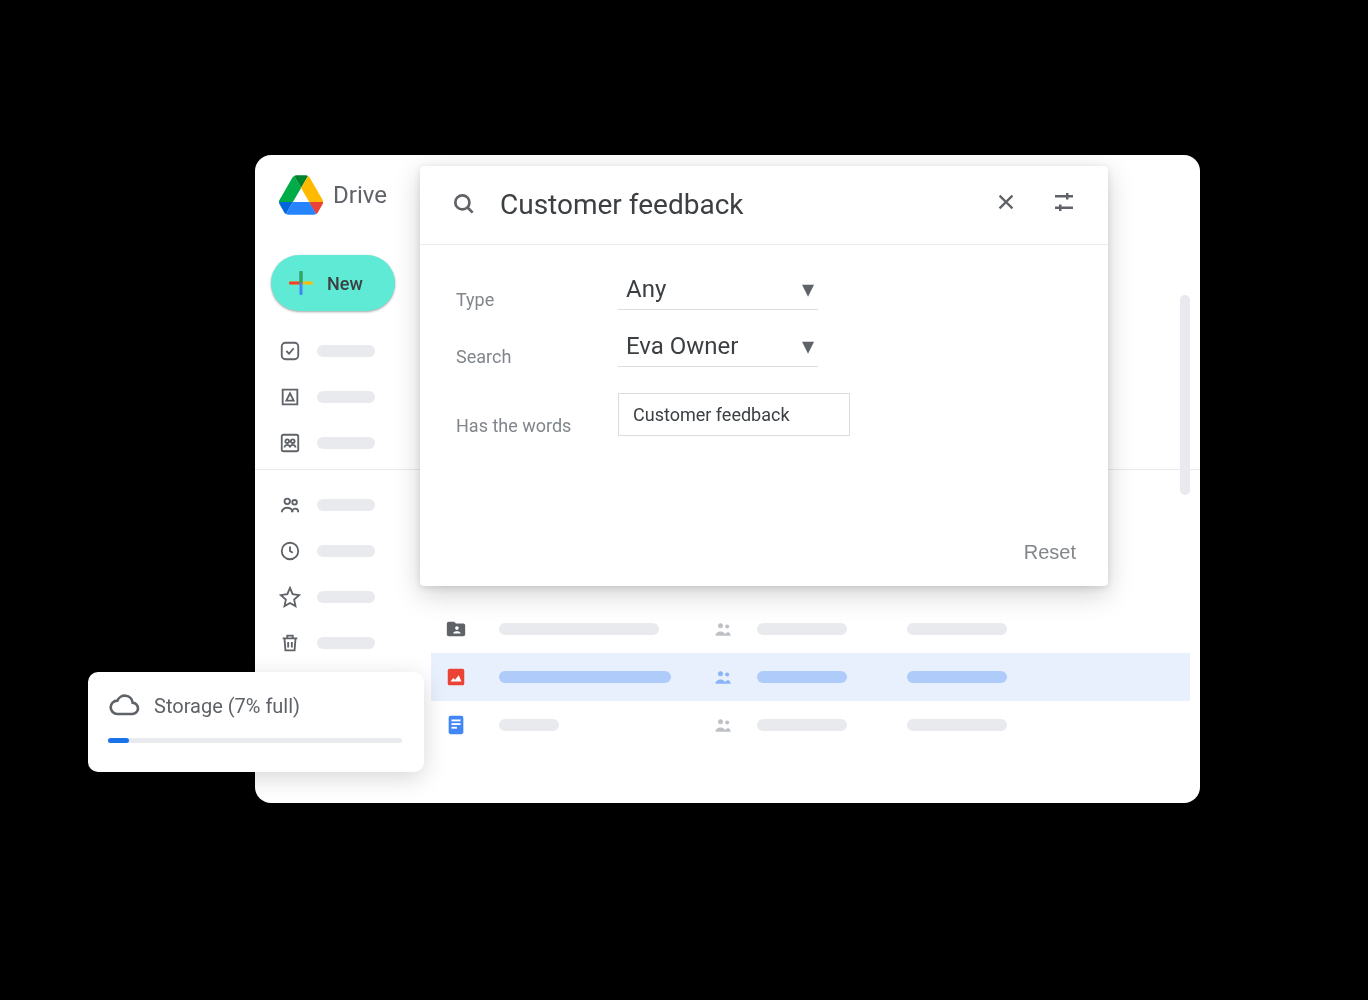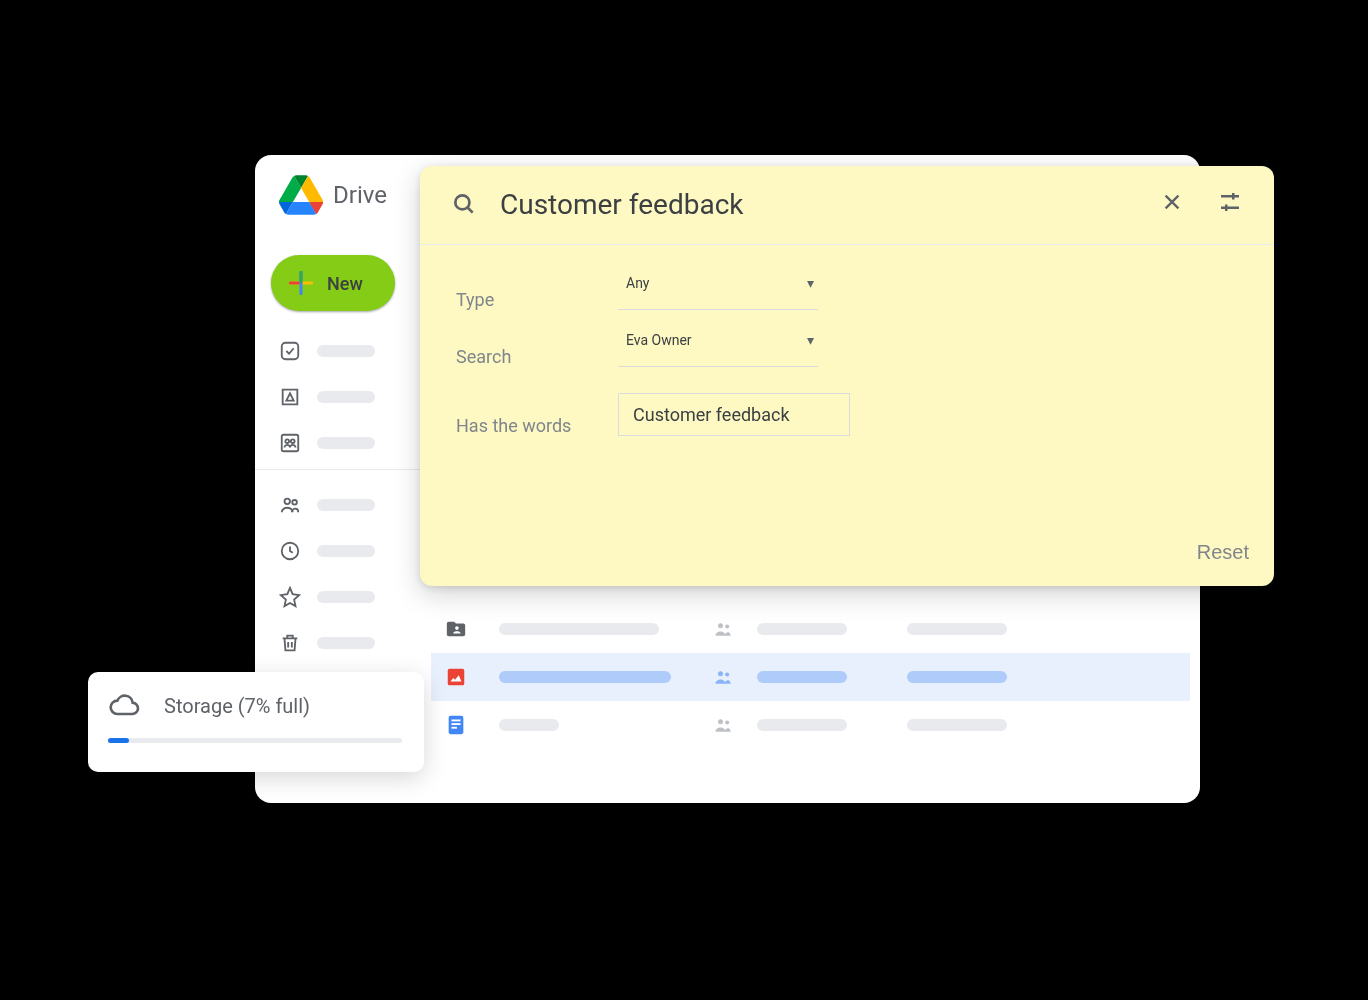--- a/index.html
+++ b/index.html
@@ -37,21 +37,21 @@
     font-size: 24px;
     color: #5f6368;
     font-weight: 400;
   }
   .new-button {
     position: absolute;
     left: 16px;
     top: 100px;
     width: 124px;
     height: 56px;
-    background: #84cc16;
+    background: #5eead4;
     border-radius: 28px;
     box-shadow: 0 1px 3px rgba(0,0,0,.15), 0 1px 2px rgba(60,64,67,.3);
     display: flex;
     align-items: center;
     gap: 12px;
     padding: 0 20px 0 16px;
     cursor: pointer;
   }
   .plus-icon {
     width: 28px;
@@ -78,61 +78,61 @@
     border-radius: 20px;
     cursor: pointer;
   }
   .nav-icon { width:22px; height:22px; color:#5f6368; display:flex; align-items:center; justify-content:center; }
   .nav-placeholder { width:58px; height:12px; background:#e8eaed; border-radius:6px; }
   .divider { height:1px; background:#e8eaed; position:absolute; left:0; right:0; top:314px;}
   .search-panel {
     position: absolute;
     left: 420px;
     top: 166px;
-    width: 854px;
+    width: 688px;
     height: 420px;
-    background:#fef9c3;
-    border-radius: 12px;
+    background:#ffffff;
+    border-radius: 4px;
     box-shadow: 0 8px 28px rgba(0,0,0,.18), 0 2px 6px rgba(60,64,67,.15);
     z-index: 10;
   }
   .search-top {
     display:flex;
     align-items:center;
     gap: 22px;
     padding: 20px 26px 22px 30px;
     border-bottom: 1px solid #e8eaed;
   }
   .search-icon-wrap { width:28px; height:28px; color:#5f6368; display:flex; align-items:center; justify-content:center;}
   .search-text { flex:1; font-size:28px; color:#3c4043; font-weight:400; }
   .icon-btn { width:36px; height:36px; display:flex; align-items:center; justify-content:center; color:#5f6368; cursor:pointer; border-radius:50%; }
   .filters { padding: 24px 36px 10px 36px; }
   .filter-row { display:flex; align-items:flex-end; margin-bottom:16px; }
   .filter-label { width:162px; font-size:18px; color:#80868b; }
   .dropdown {
     min-width: 200px;
     display:flex; align-items:center; justify-content:space-between;
     border-bottom: 1px solid #dadce0;
-    padding: 6px 4px 18px 8px;
+    padding: 6px 4px 6px 8px;
     cursor:pointer;
-    font-size:14px;
+    font-size:24px;
     color:#3c4043;
   }
   .dropdown .caret { color:#5f6368; }
   .words-row { margin-top:26px; }
   .words-input {
     border: 1px solid #dadce0;
     padding: 10px 14px;
     font-size:18px;
     color:#3c4043;
     width: 232px;
   }
   .actions {
     position:absolute;
-    right:25px;
+    right:32px;
     bottom:22px;
     display:flex;
     align-items:center;
     gap: 30px;
   }
   .reset-btn { font-size:20px; color:#80868b; background:none; border:none; cursor:pointer; font-weight:500;}
   .search-btn {
     background:#1a73e8;
     color:#fff;
     border:none;
@@ -179,21 +179,21 @@
     left:88px;
     top:672px;
     width:336px;
     height:100px;
     background:#fff;
     border-radius:10px;
     box-shadow: 0 6px 24px rgba(0,0,0,.16);
     padding: 18px 22px 16px 20px;
     z-index:20;
   }
-  .storage-top { display:flex; align-items:center; gap:24px; }
+  .storage-top { display:flex; align-items:center; gap:14px; }
   .cloud-icon { width:32px; height:32px; color:#5f6368; display:flex; align-items:center; justify-content:center;}
   .storage-label { font-size:20px; color:#5f6368; }
   .progress-track { margin-top:16px; height:5px; width:100%; background:#e8eaed; border-radius:3px; position:relative;}
   .progress-fill { position:absolute; left:0; top:0; height:100%; background:#1a73e8; border-radius:3px; }
 </style>
 </head>
 <body>
 
 <div class="drive-window">
 

